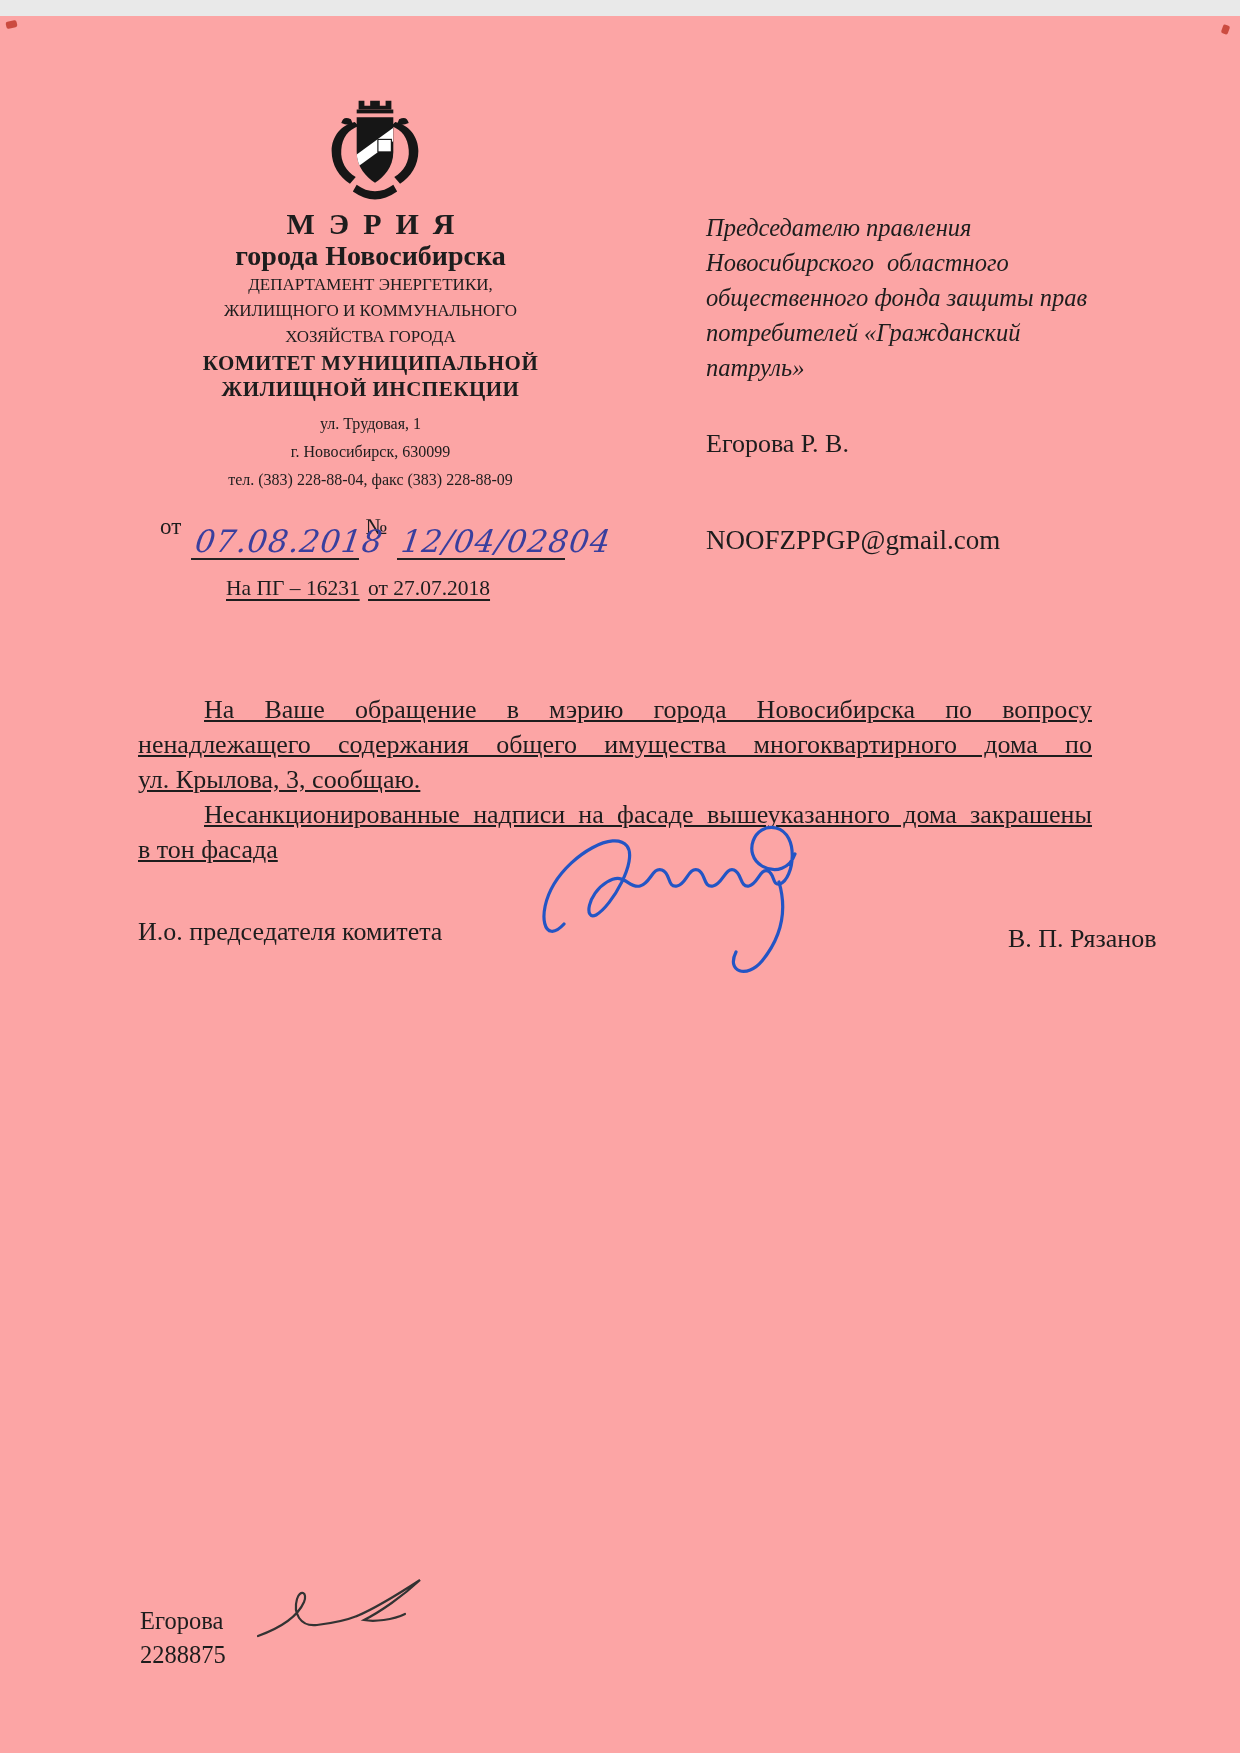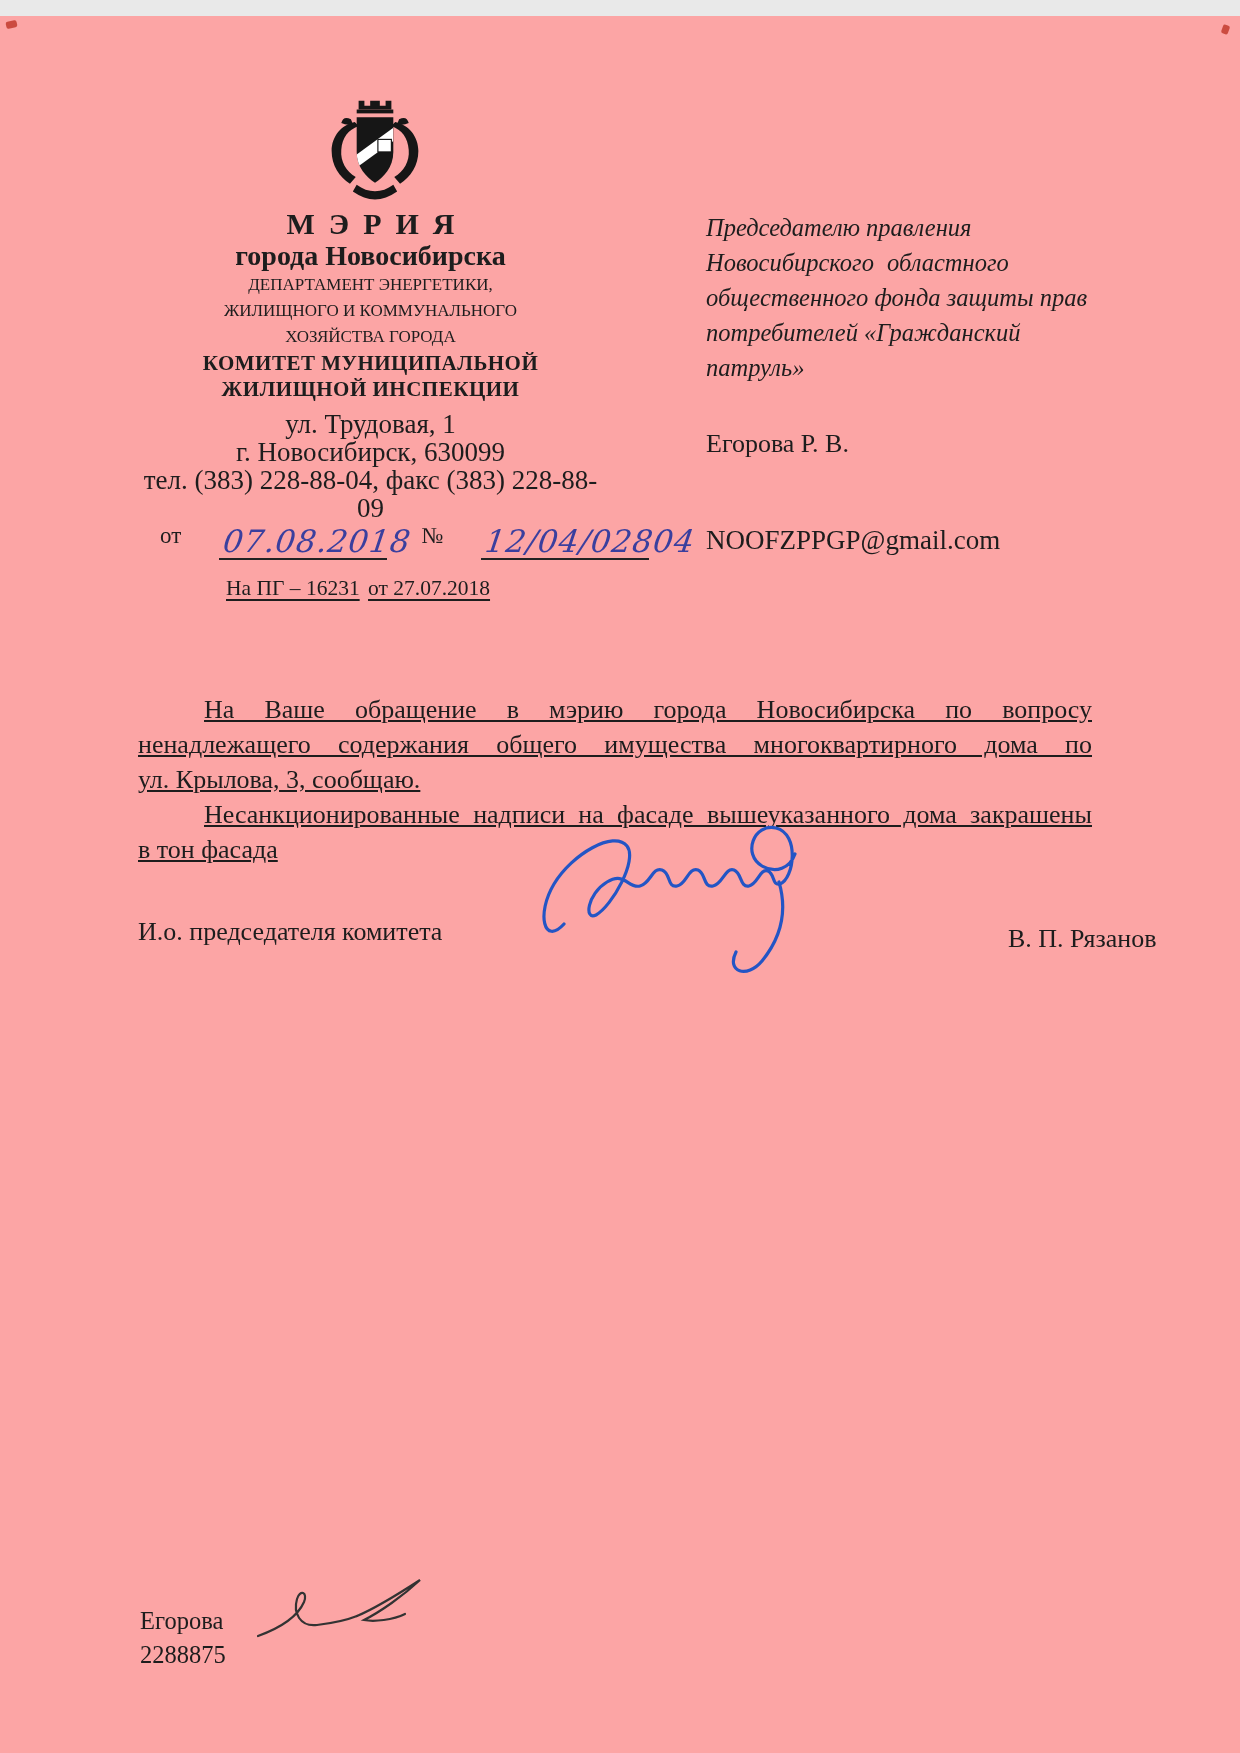--- a/index.html
+++ b/index.html
@@ -21,23 +21,23 @@
   
   .emblem { position:absolute; left:322px; top:80px; width:106px; height:108px; }
 
   
   .org-block { position:absolute; left:138px; top:192px; width:465px; text-align:center; }
   .org-title { font-size:30px; font-weight:bold; letter-spacing:14px; line-height:32px; padding-left:14px; }
   .org-subtitle { font-size:28px; font-weight:bold; line-height:32px; }
   .dept-line { font-size:17px; line-height:26px; }
   .committee-line { font-size:21px; font-weight:bold; line-height:26px; letter-spacing:.5px; }
   .addr { margin-top:8px; }
-  .addr-line { font-size:27px; line-height:28px; }
+  .addr-line { font-size:16px; line-height:28px; }
 
-  .doc-line { position:absolute; left:160px; top:498px; display:flex; align-items:center; font-size:23px;gap:28px; }
+  .doc-line { position:absolute; left:160px; top:498px; display:flex; align-items:flex-start; font-size:23px; }
   .doc-line .lbl { padding:0 4px 3px 0; }
   .slot { position:relative; width:168px; height:44px; border-bottom:2px solid #222; margin:0 6px; }
   .hand {
     position:absolute; left:2px; bottom:-1px;
     font-family:"DejaVu Serif", serif; font-style:italic;
     font-size:31px; color:#3a3f9e; letter-spacing:1px;
     transform:skewX(-8deg); transform-origin:left bottom;
     white-space:nowrap;
   }
   .na-pg { position:absolute; left:226px; top:560px; font-size:21.5px; }

